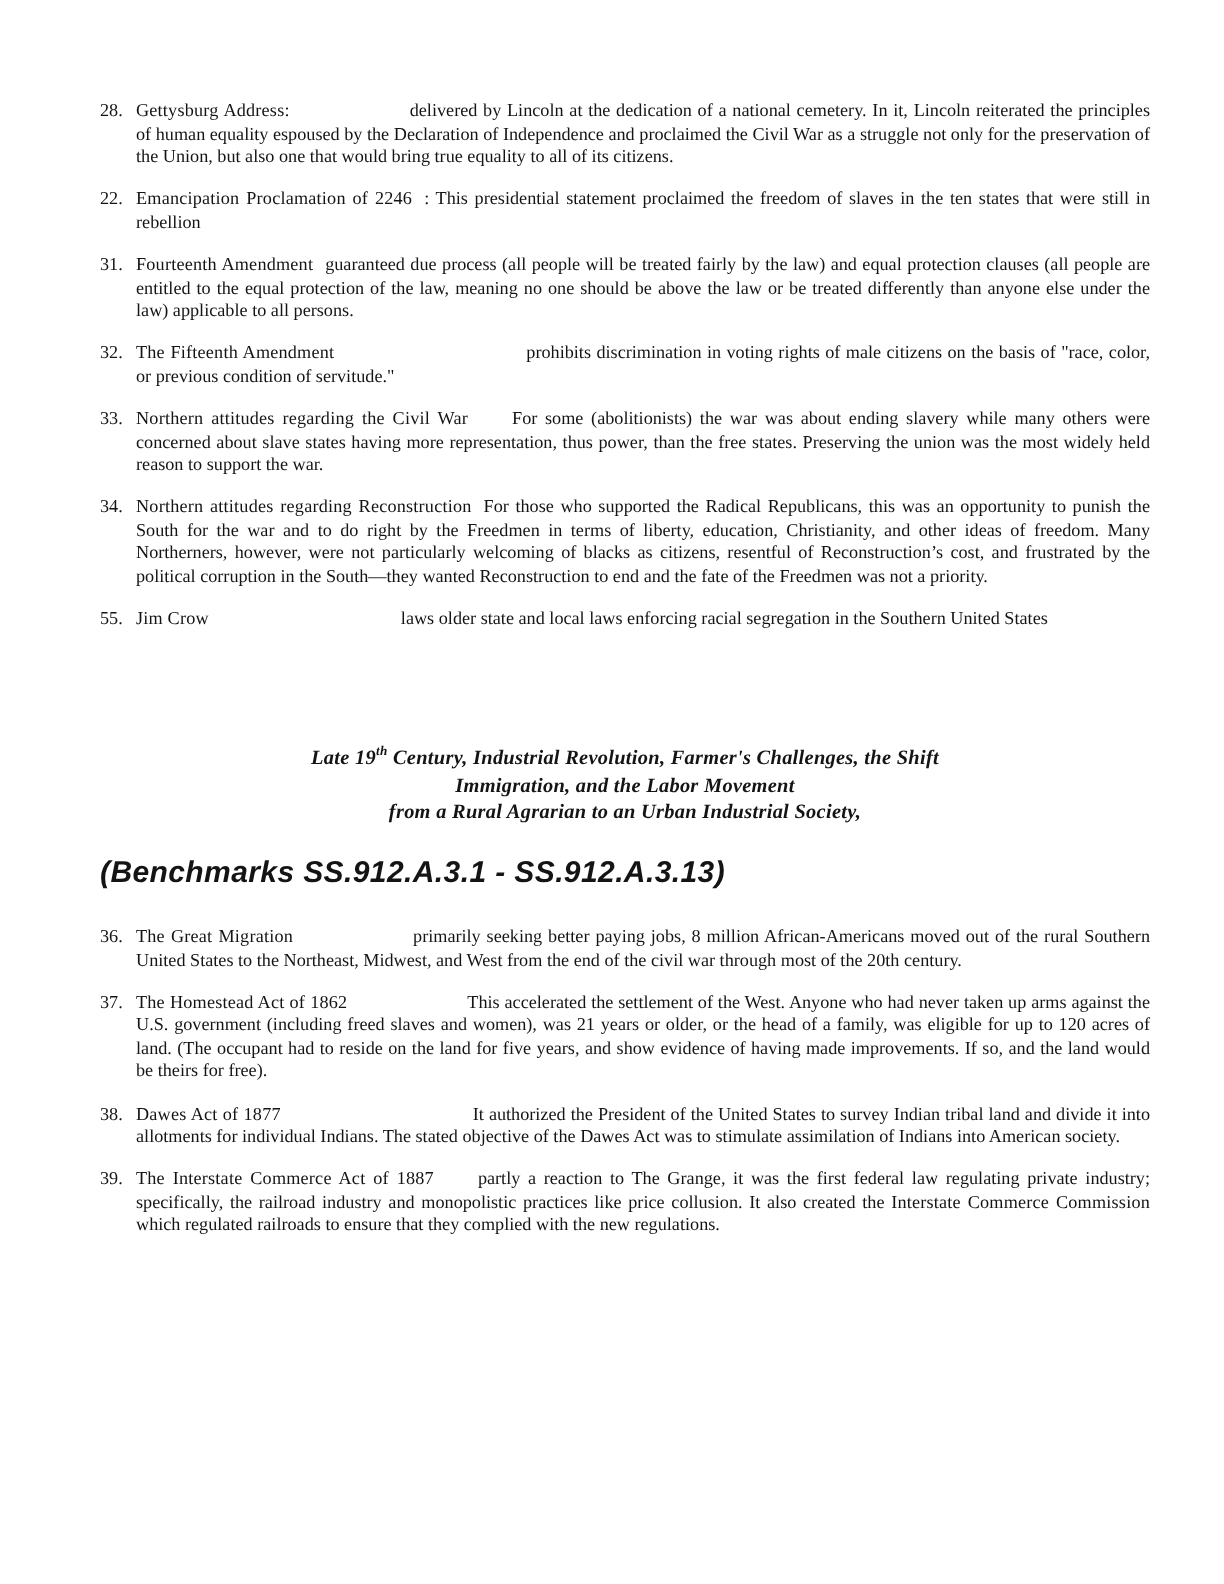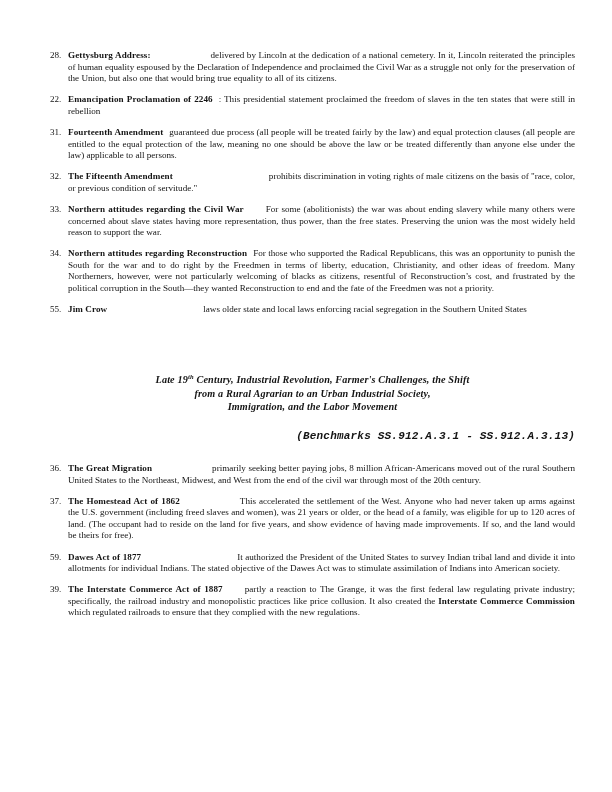--- a/index.html
+++ b/index.html
@@ -45,21 +45,21 @@
   .item .num {
     position: absolute;
     left: 0;
     top: 0;
     width: 16px;
     text-align: left;
     font-size: 9.1px;
     color: #141414;
   }
   .term {
-    font-weight: bold;
+    font-weight: normal;
     letter-spacing: 0.1px;
   }
   .gap-sm { display: inline-block; width: 6px; }
   .gap-md { display: inline-block; width: 22px; }
   .gap-lg { display: inline-block; width: 60px; }
   .gap-xl { display: inline-block; width: 96px; }
 
   
   .heading-block {
     margin: 0;
@@ -75,26 +75,26 @@
     letter-spacing: 0.15px;
     color: #141414;
     white-space: nowrap;
   }
   .heading-line sup {
     font-size: 6.6px;
     vertical-align: super;
     line-height: 0;
   }
   .benchmarks {
-    font-family: Liberation Mono, monospace;
+    font-family: Liberation Sans, sans-serif;
     font-style: italic;
     font-weight: bold;
-    font-size: 11px;
+    font-size: 15px;
     line-height: 13px;
-    text-align: right;
+    text-align: left;
     color: #141414;
     letter-spacing: 0.2px;
   }
 
   .spacer-top { height: 48px; }
   .spacer-mid { height: 16px; }
   .spacer-bot { height: 20px; }
 </style>
 </head>
 <body>
@@ -110,30 +110,30 @@
       <li class="item"><span class="num">34.</span><span class="term">Northern attitudes regarding Reconstruction</span><span class="gap-sm"></span><span>For those who supported the Radical Republicans, this was an opportunity to punish the South for the war and to do right by the Freedmen in terms of liberty, education, Christianity, and other ideas of freedom.  Many Northerners, however, were not particularly welcoming of blacks as citizens, resentful of Reconstruction’s cost, and frustrated by the political corruption in the South—they wanted Reconstruction to end and the fate of the Freedmen was not a priority.</span></li>
       <li class="item"><span class="num">55.</span><span class="term">Jim Crow</span><span class="gap-xl"></span><span>laws older state and local laws enforcing racial segregation in the Southern United States</span></li>
     </ol>
 
   <div class="spacer-top"></div>
 
   <div class="heading-block">
     <div class="heading-line">
       <span>Late 19</span><sup>th</sup><span> Century, Industrial Revolution, Farmer's Challenges, the Shift</span>
     </div>
+    <div class="heading-line">Immigration, and the Labor Movement</div>
     <div class="heading-line">from a Rural Agrarian to an Urban Industrial Society,</div>
-    <div class="heading-line">Immigration, and the Labor Movement</div>
   </div>
 
   <div class="spacer-mid"></div>
 
   <div class="benchmarks">(Benchmarks SS.912.A.3.1 - SS.912.A.3.13)</div>
 
   <div class="spacer-bot"></div>
 
   <ol class="list" id="list-bottom">
       <li class="item"><span class="num">36.</span><span class="term">The Great Migration</span><span class="gap-lg"></span><span>primarily seeking better paying jobs, 8 million African-Americans moved out of the rural Southern United States to the Northeast, Midwest, and West from the end of the civil war through most of the 20th century.</span></li>
       <li class="item"><span class="num">37.</span><span class="term">The Homestead Act of 1862</span><span class="gap-lg"></span><span>This accelerated the settlement of the West.  Anyone who had never taken up arms against the U.S. government (including freed slaves and women), was 21 years or older, or the head of a family, was eligible for up to 120 acres of land.  (The occupant had to reside on the land for five years, and show evidence of having made improvements. If so, and the land would be theirs for free).</span></li>
-      <li class="item"><span class="num">59.</span><span class="term">Dawes Act of 1877</span><span class="gap-xl"></span><span>It authorized the President of the United States to survey Indian tribal land and divide it into allotments for individual Indians. The stated objective of the Dawes Act was to stimulate assimilation of Indians into American society.</span></li>
+      <li class="item"><span class="num">38.</span><span class="term">Dawes Act of 1877</span><span class="gap-xl"></span><span>It authorized the President of the United States to survey Indian tribal land and divide it into allotments for individual Indians. The stated objective of the Dawes Act was to stimulate assimilation of Indians into American society.</span></li>
       <li class="item"><span class="num">39.</span><span class="term">The Interstate Commerce Act of 1887</span><span class="gap-md"></span><span>partly a reaction to The Grange, it was the first federal law regulating private industry; specifically, the railroad industry and monopolistic practices like price collusion.  It also created the </span><span class="term">Interstate Commerce Commission</span><span> which regulated railroads to ensure that they complied with the new regulations.</span></li>
     </ol>
 
 </div>
 
 </body></html>

